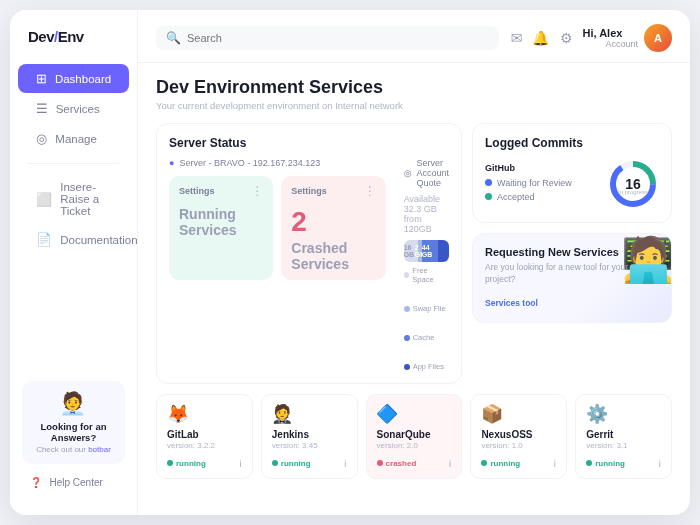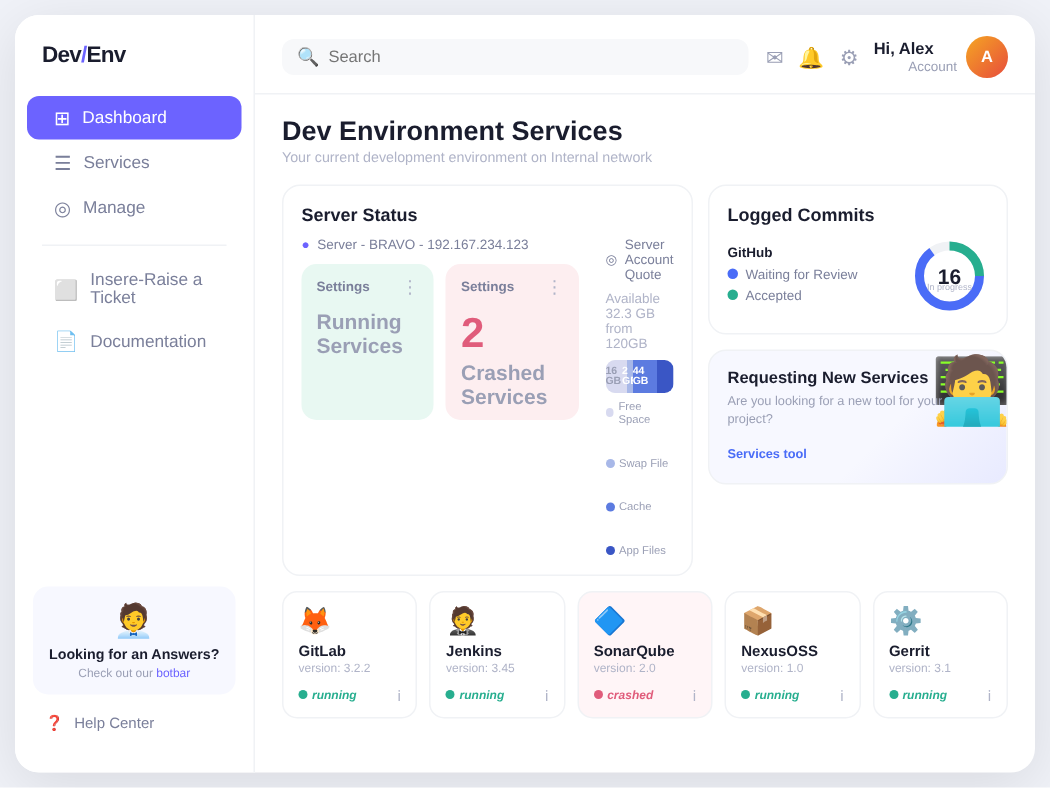--- a/index.html
+++ b/index.html
@@ -17,21 +17,21 @@
       width: 680px;
       height: 505px;
       background: #fff;
       border-radius: 16px;
       display: flex;
       overflow: hidden;
       box-shadow: 0 8px 40px rgba(0,0,0,0.10);
     }
     
     .sidebar {
-      width: 160px;
+      width: 128px;
       background: #fff;
       display: flex;
       flex-direction: column;
       padding: 18px 0 12px 0;
       border-right: 1px solid #f0f2f5;
       flex-shrink: 0;
     }
     .sidebar-logo {
       font-weight: 800;
       font-size: 15px;
@@ -410,21 +410,20 @@
       display: flex;
       align-items: center;
       justify-content: space-between;
     }
     .status-badge {
       display: flex;
       align-items: center;
       gap: 3px;
       font-size: 8px;
       font-weight: 600;
-      font-style: italic;
     }
     .status-dot {
       width: 6px; height: 6px;
       border-radius: 50%;
     }
     .status-dot.running { background: #27ae8f; }
     .status-dot.crashed { background: #e05c7b; }
     .status-info { color: #b0b4c8; font-size: 10px; cursor: pointer; }
     .status-badge.running { color: #27ae8f; }
     .status-badge.crashed { color: #e05c7b; }

